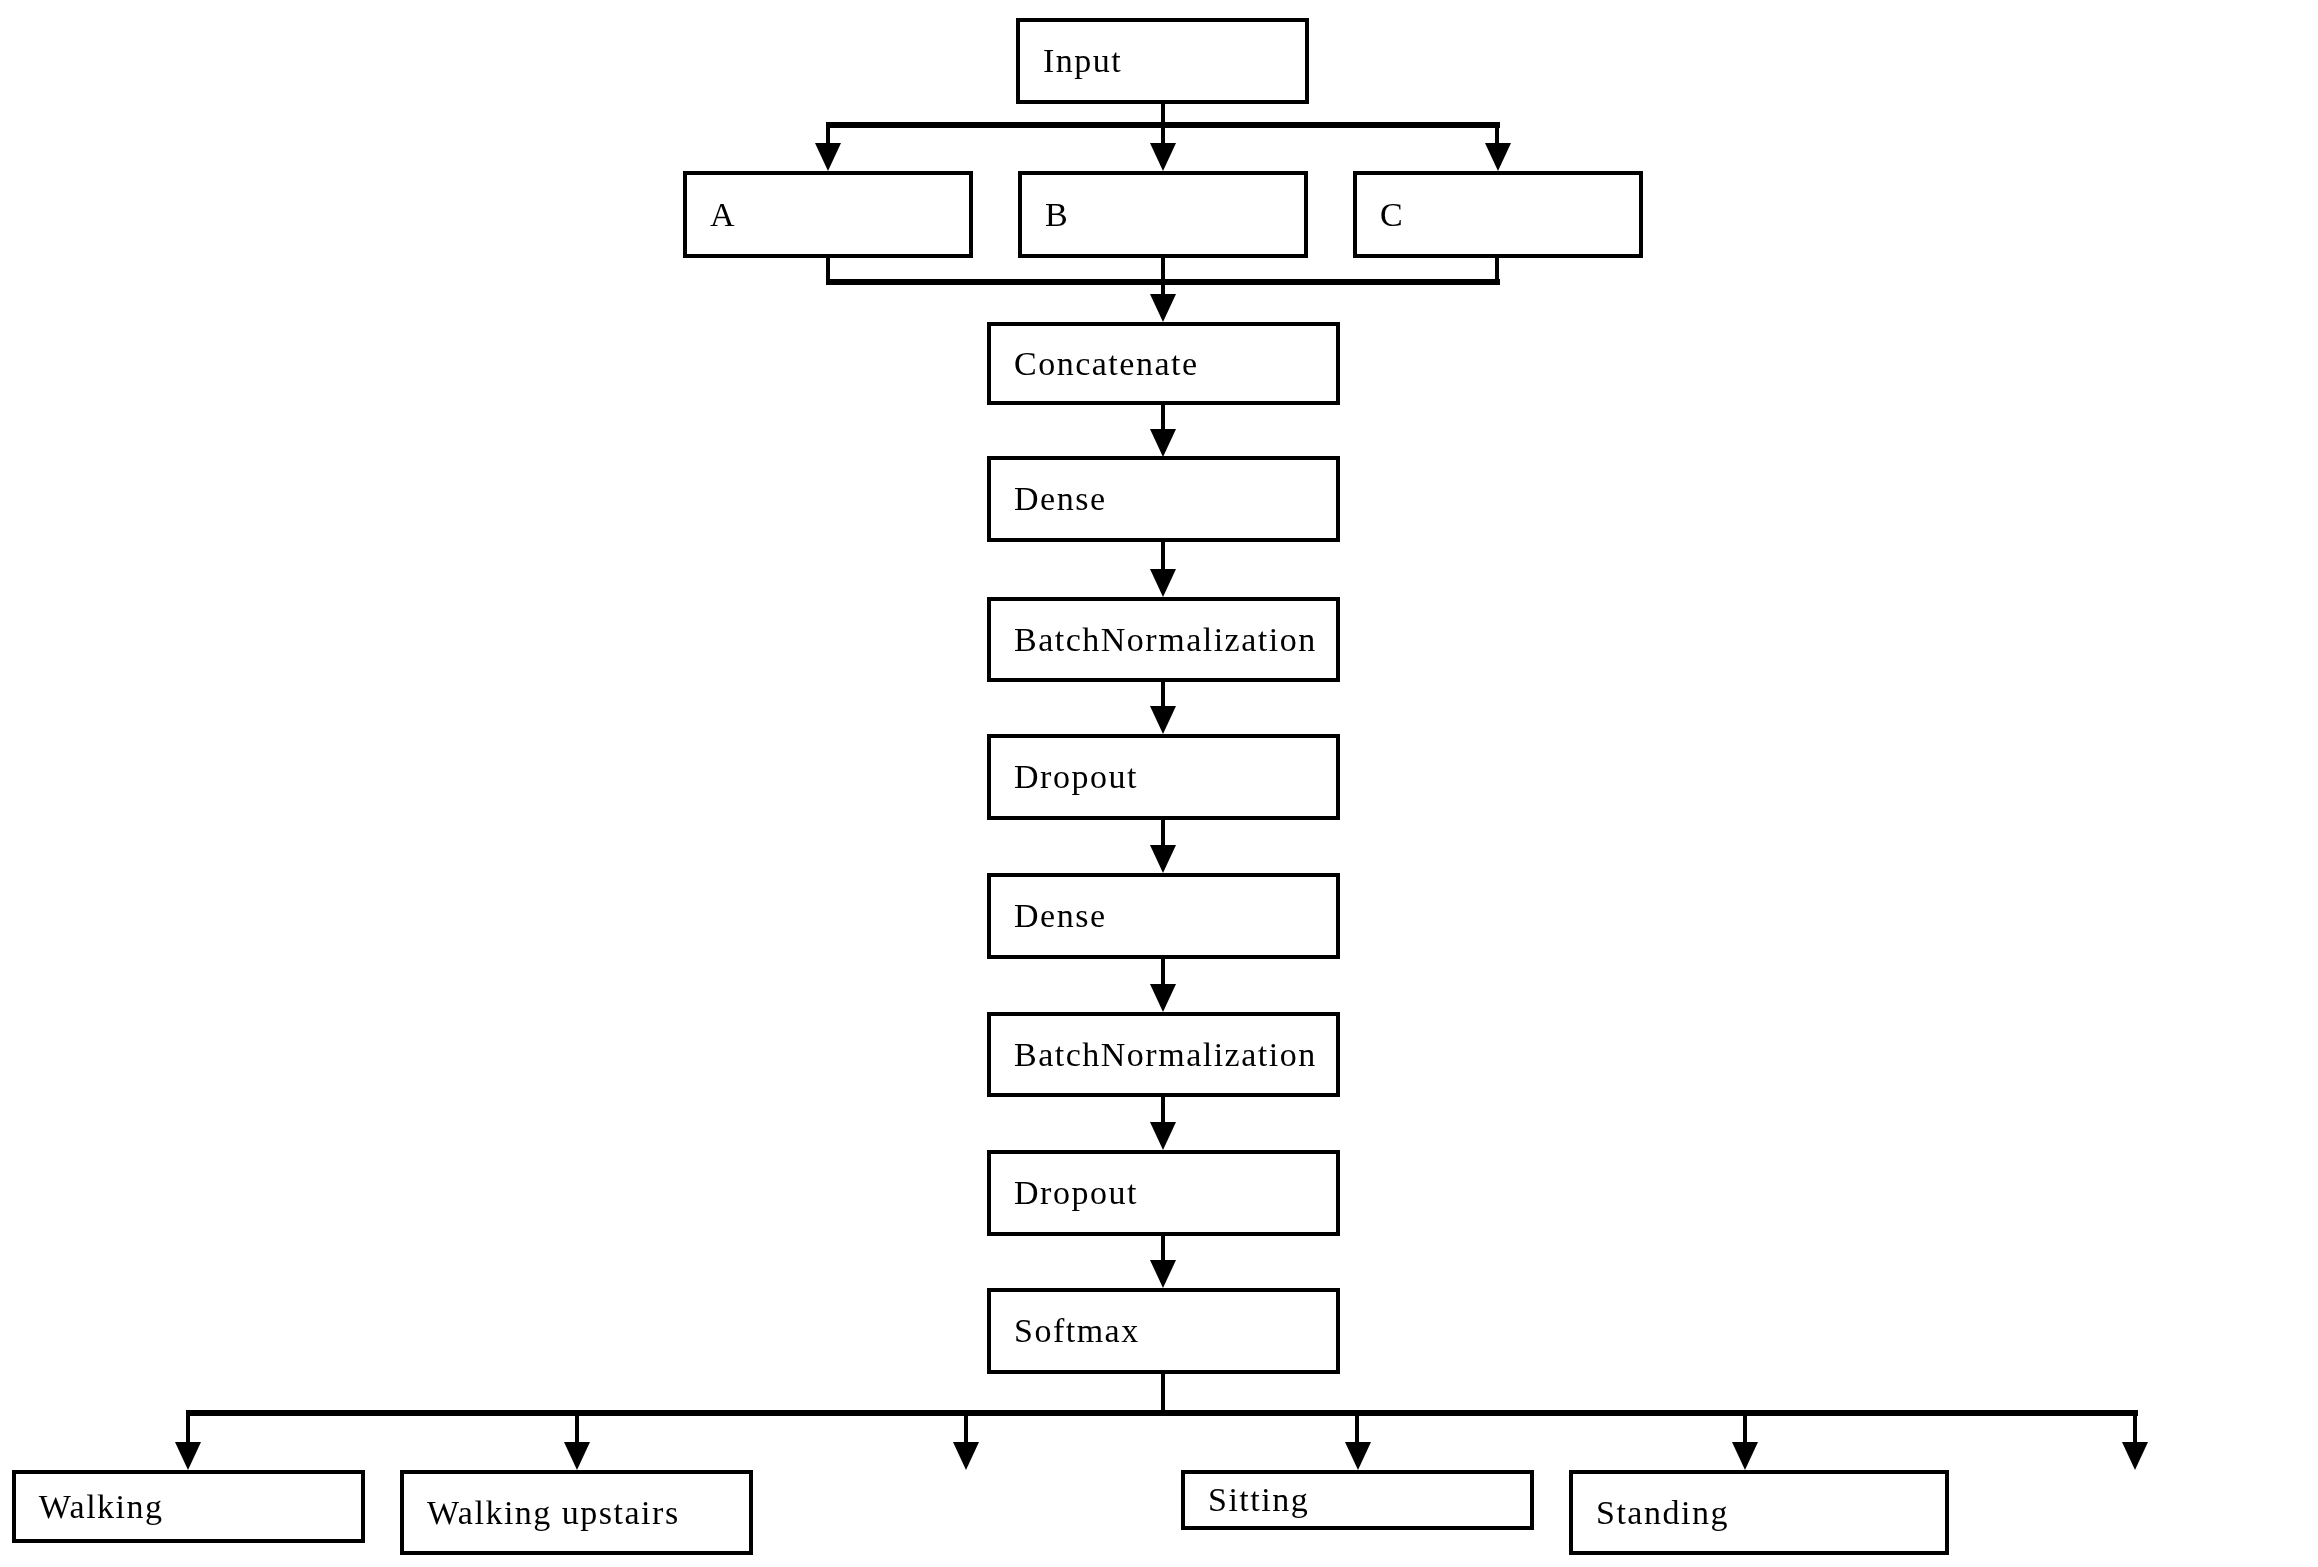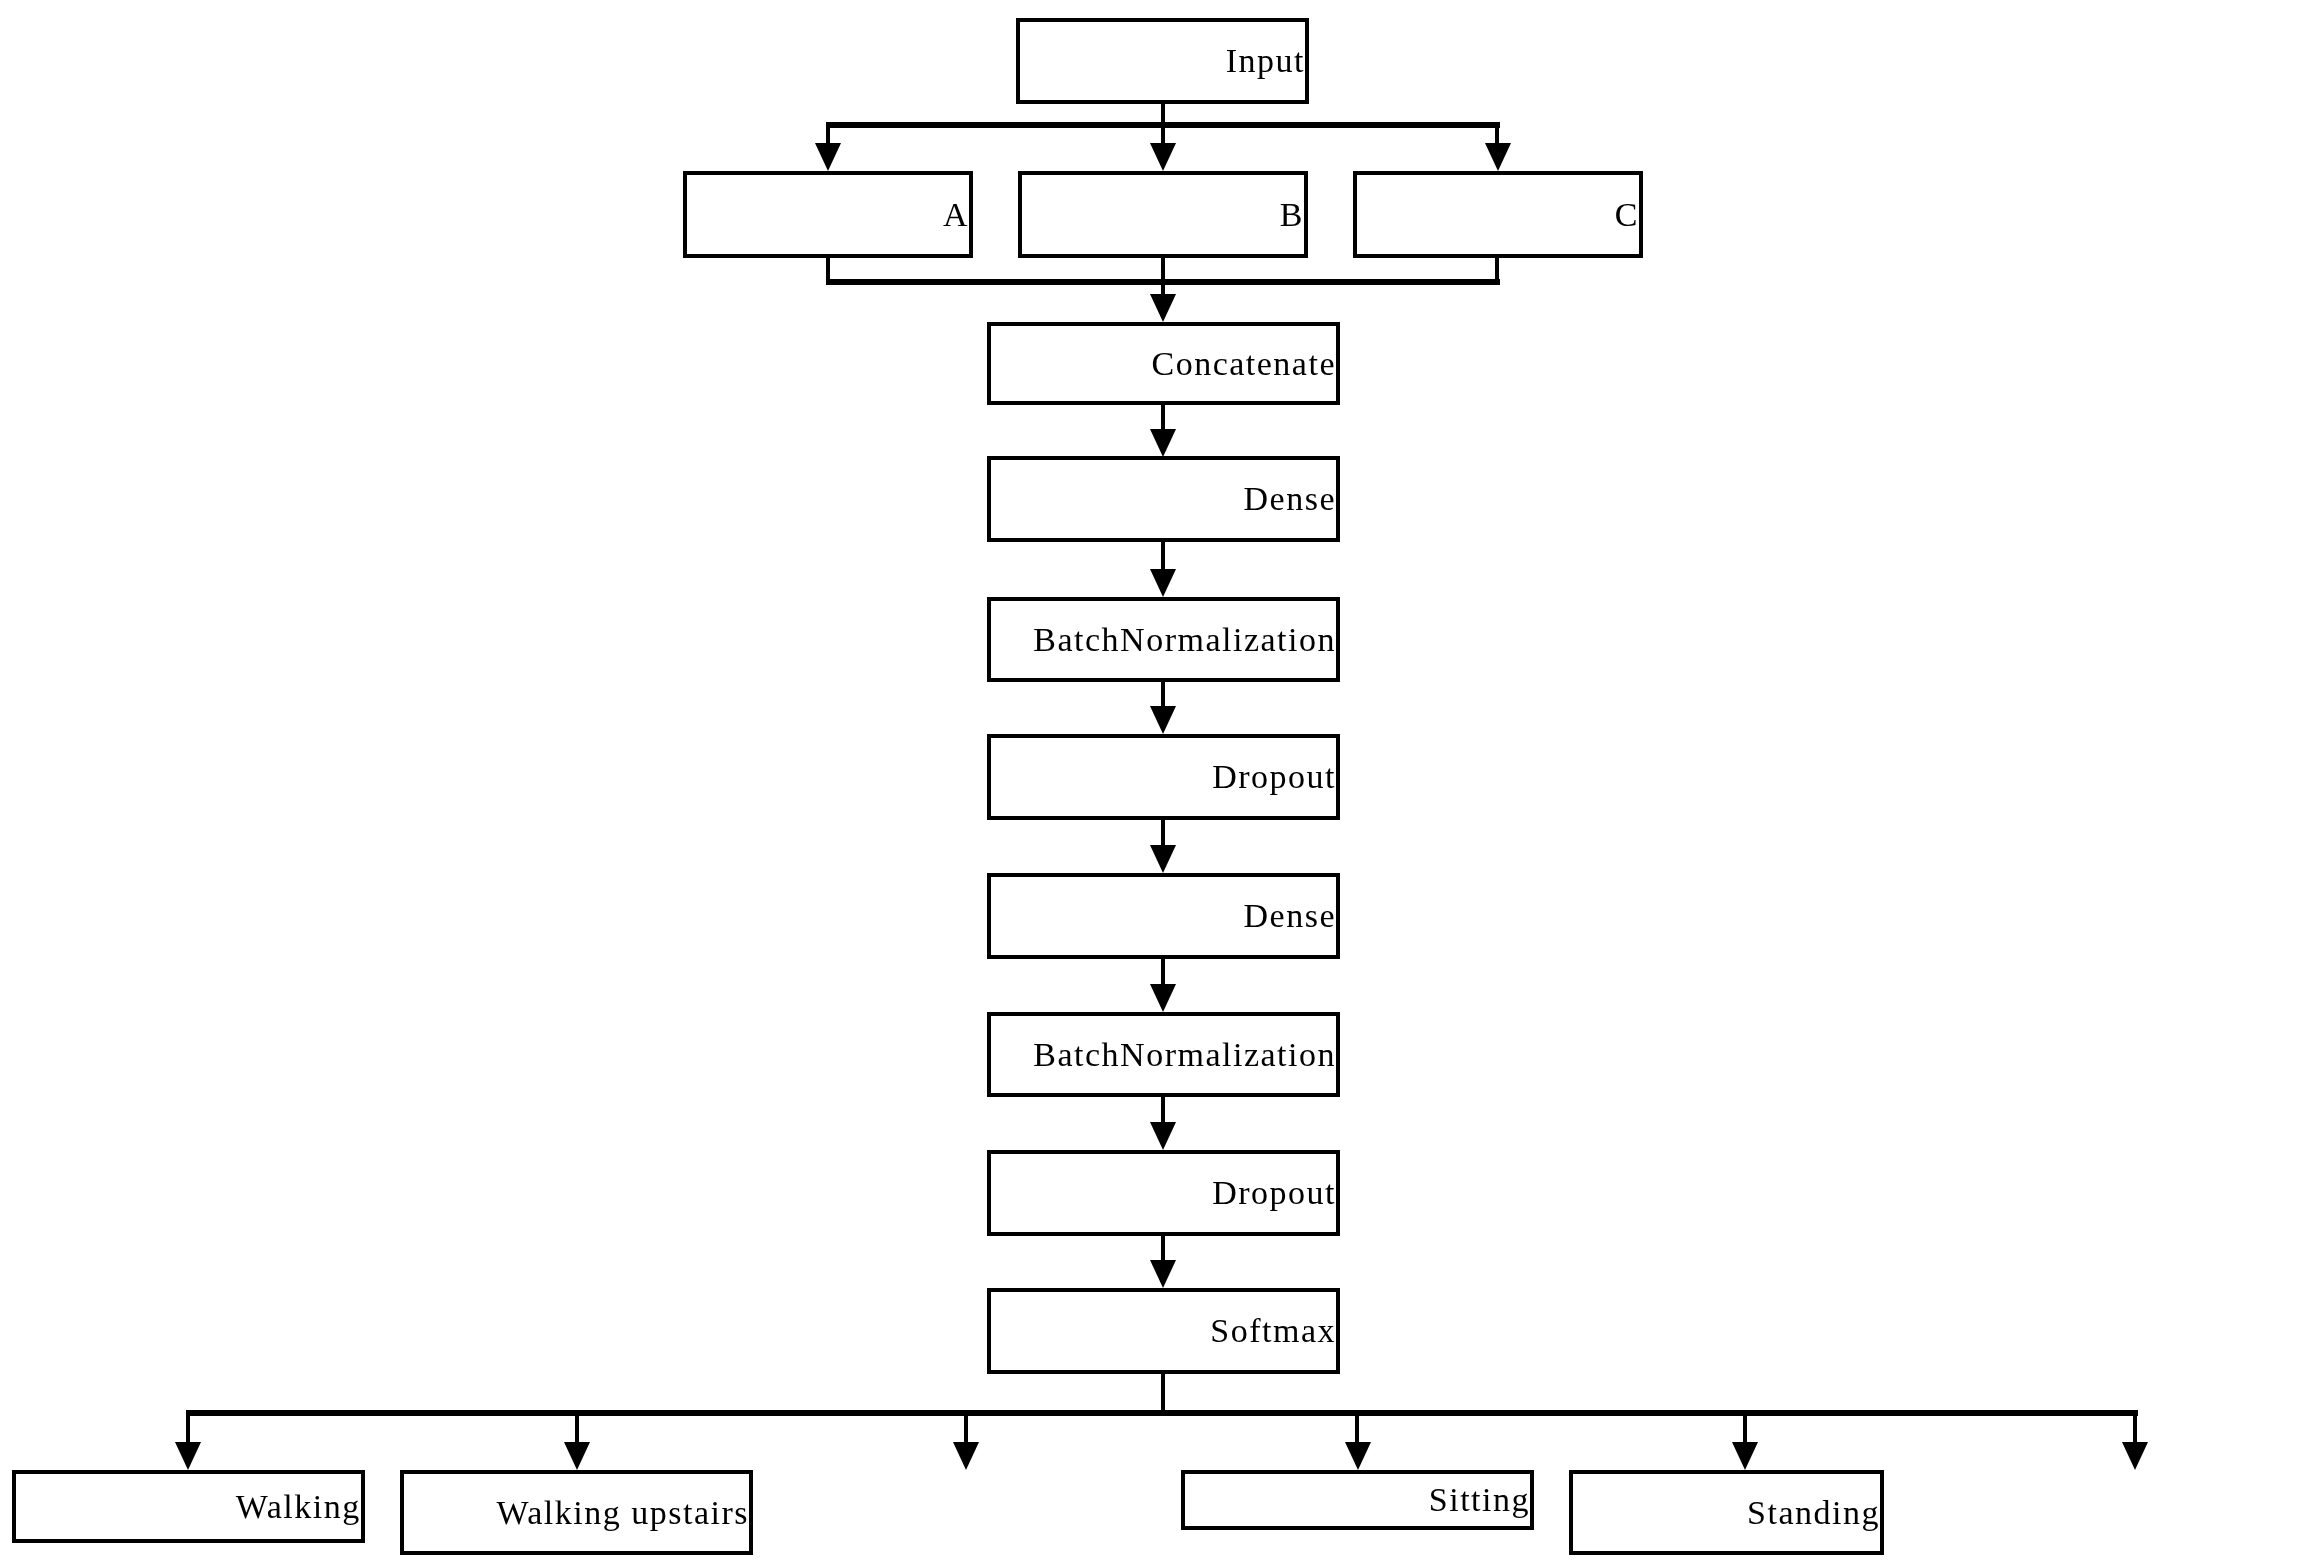--- a/index.html
+++ b/index.html
@@ -18,24 +18,25 @@
     font-family: "Liberation Serif", "DejaVu Serif", serif;
   }
   .node {
     position: absolute;
     box-sizing: border-box;
     border: 4.4px solid #000000;
     background: #ffffff;
     color: #000000;
     display: flex;
     align-items: center;
-    justify-content: flex-end;
+    justify-content: flex-start;
     font-size: 34px;
     letter-spacing: 1.5px;
     white-space: nowrap;
+    padding-left: 23px;
   }
   .vline, .hline {
     position: absolute;
     background: #000000;
   }
   .arrowhead {
     position: absolute;
     width: 0;
     height: 0;
     border-left: 13px solid transparent;
@@ -160,18 +161,18 @@
 
   <div class="node" style="left:11.7px; top:1470px; width:353px; height:73px;">
     <span>Walking</span>
   </div>
   <div class="node" style="left:400px; top:1470px; width:353px; height:85px;">
     <span>Walking upstairs</span>
   </div>
   <div class="node" style="left:1181px; top:1470px; width:353px; height:60px;">
     <span>Sitting</span>
   </div>
-  <div class="node" style="left:1569px; top:1470px; width:315px; height:85px;">
+  <div class="node" style="left:1569px; top:1470px; width:380px; height:85px;">
     <span>Standing</span>
   </div>
 
 </div>
 
 
 </body></html>

